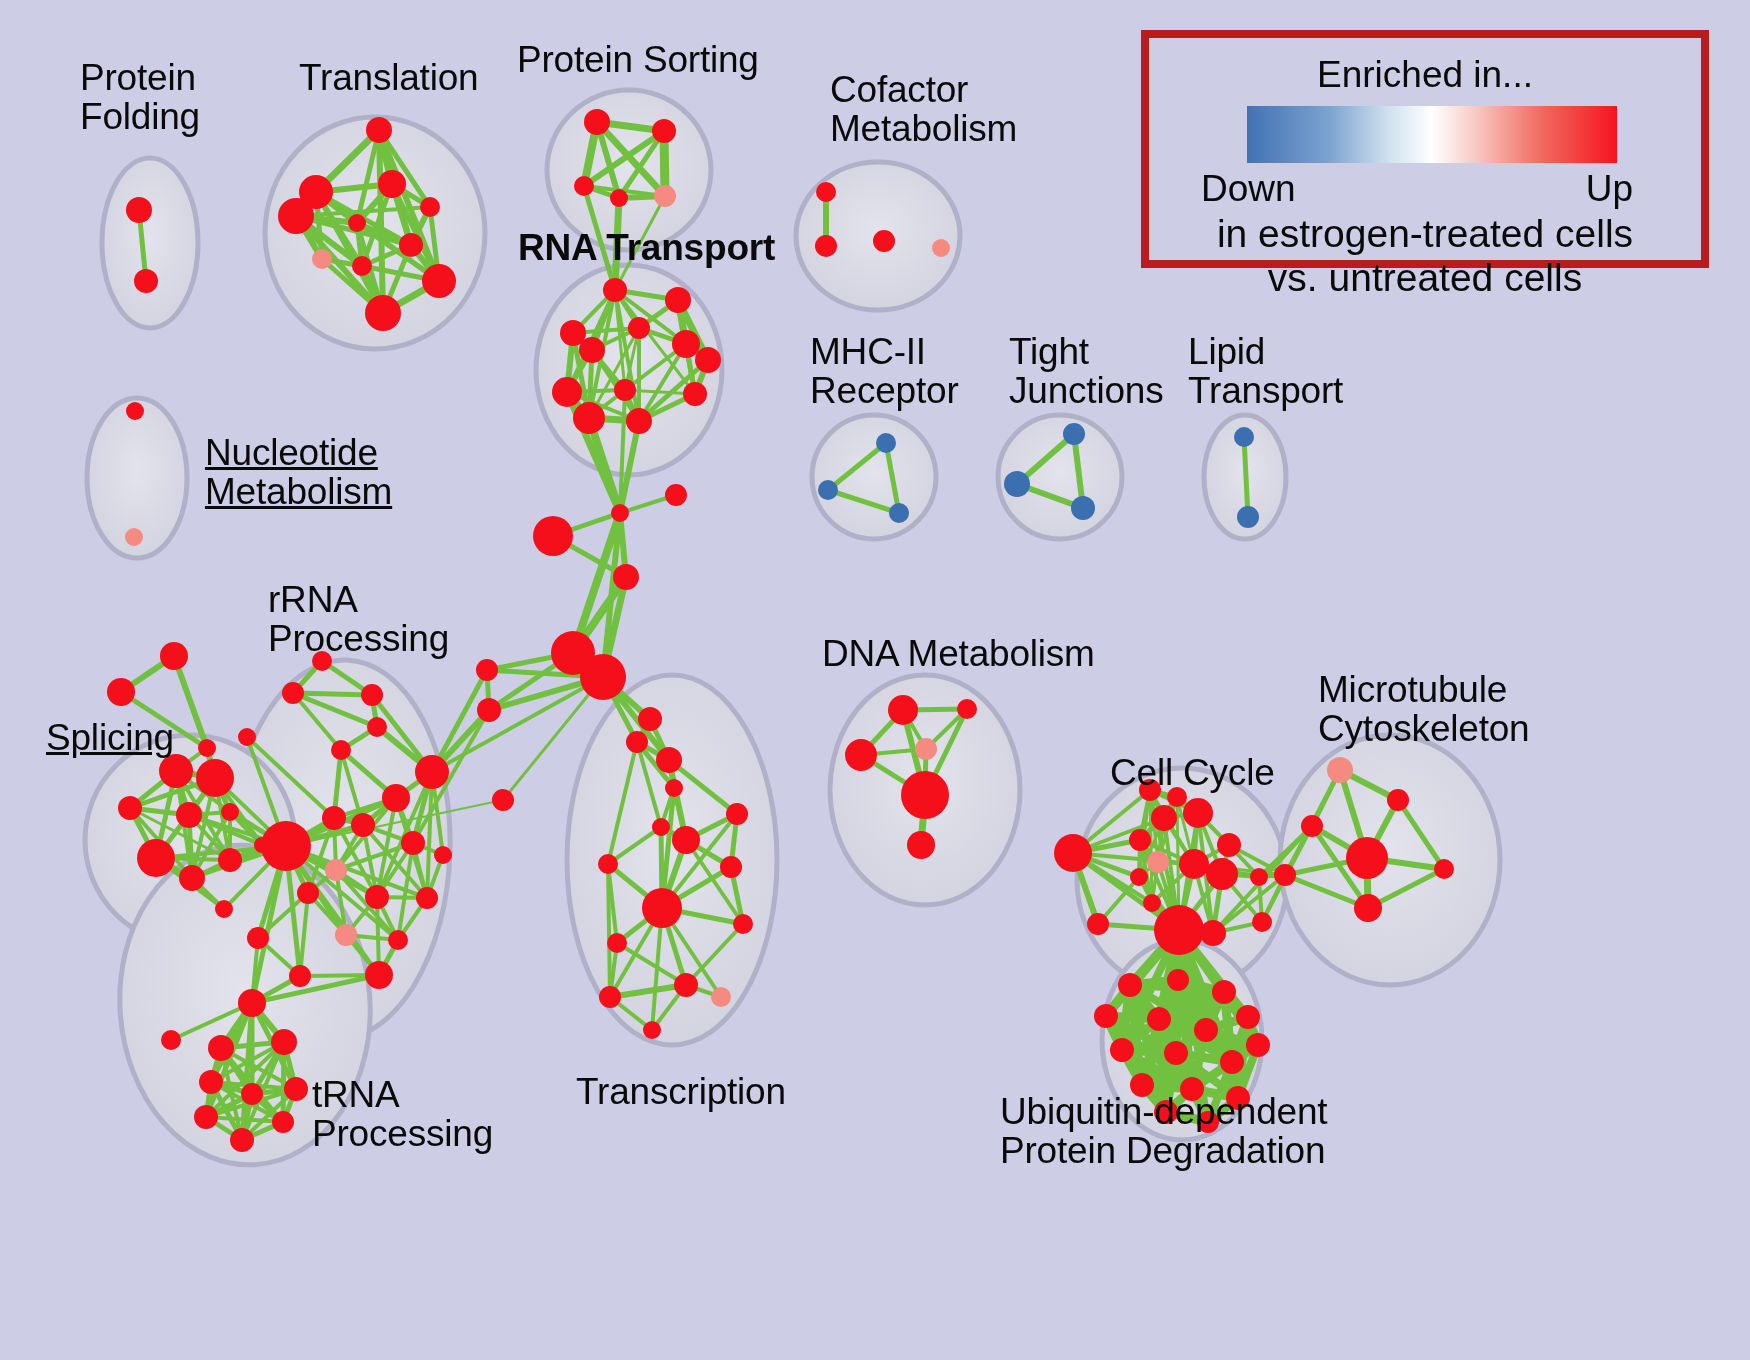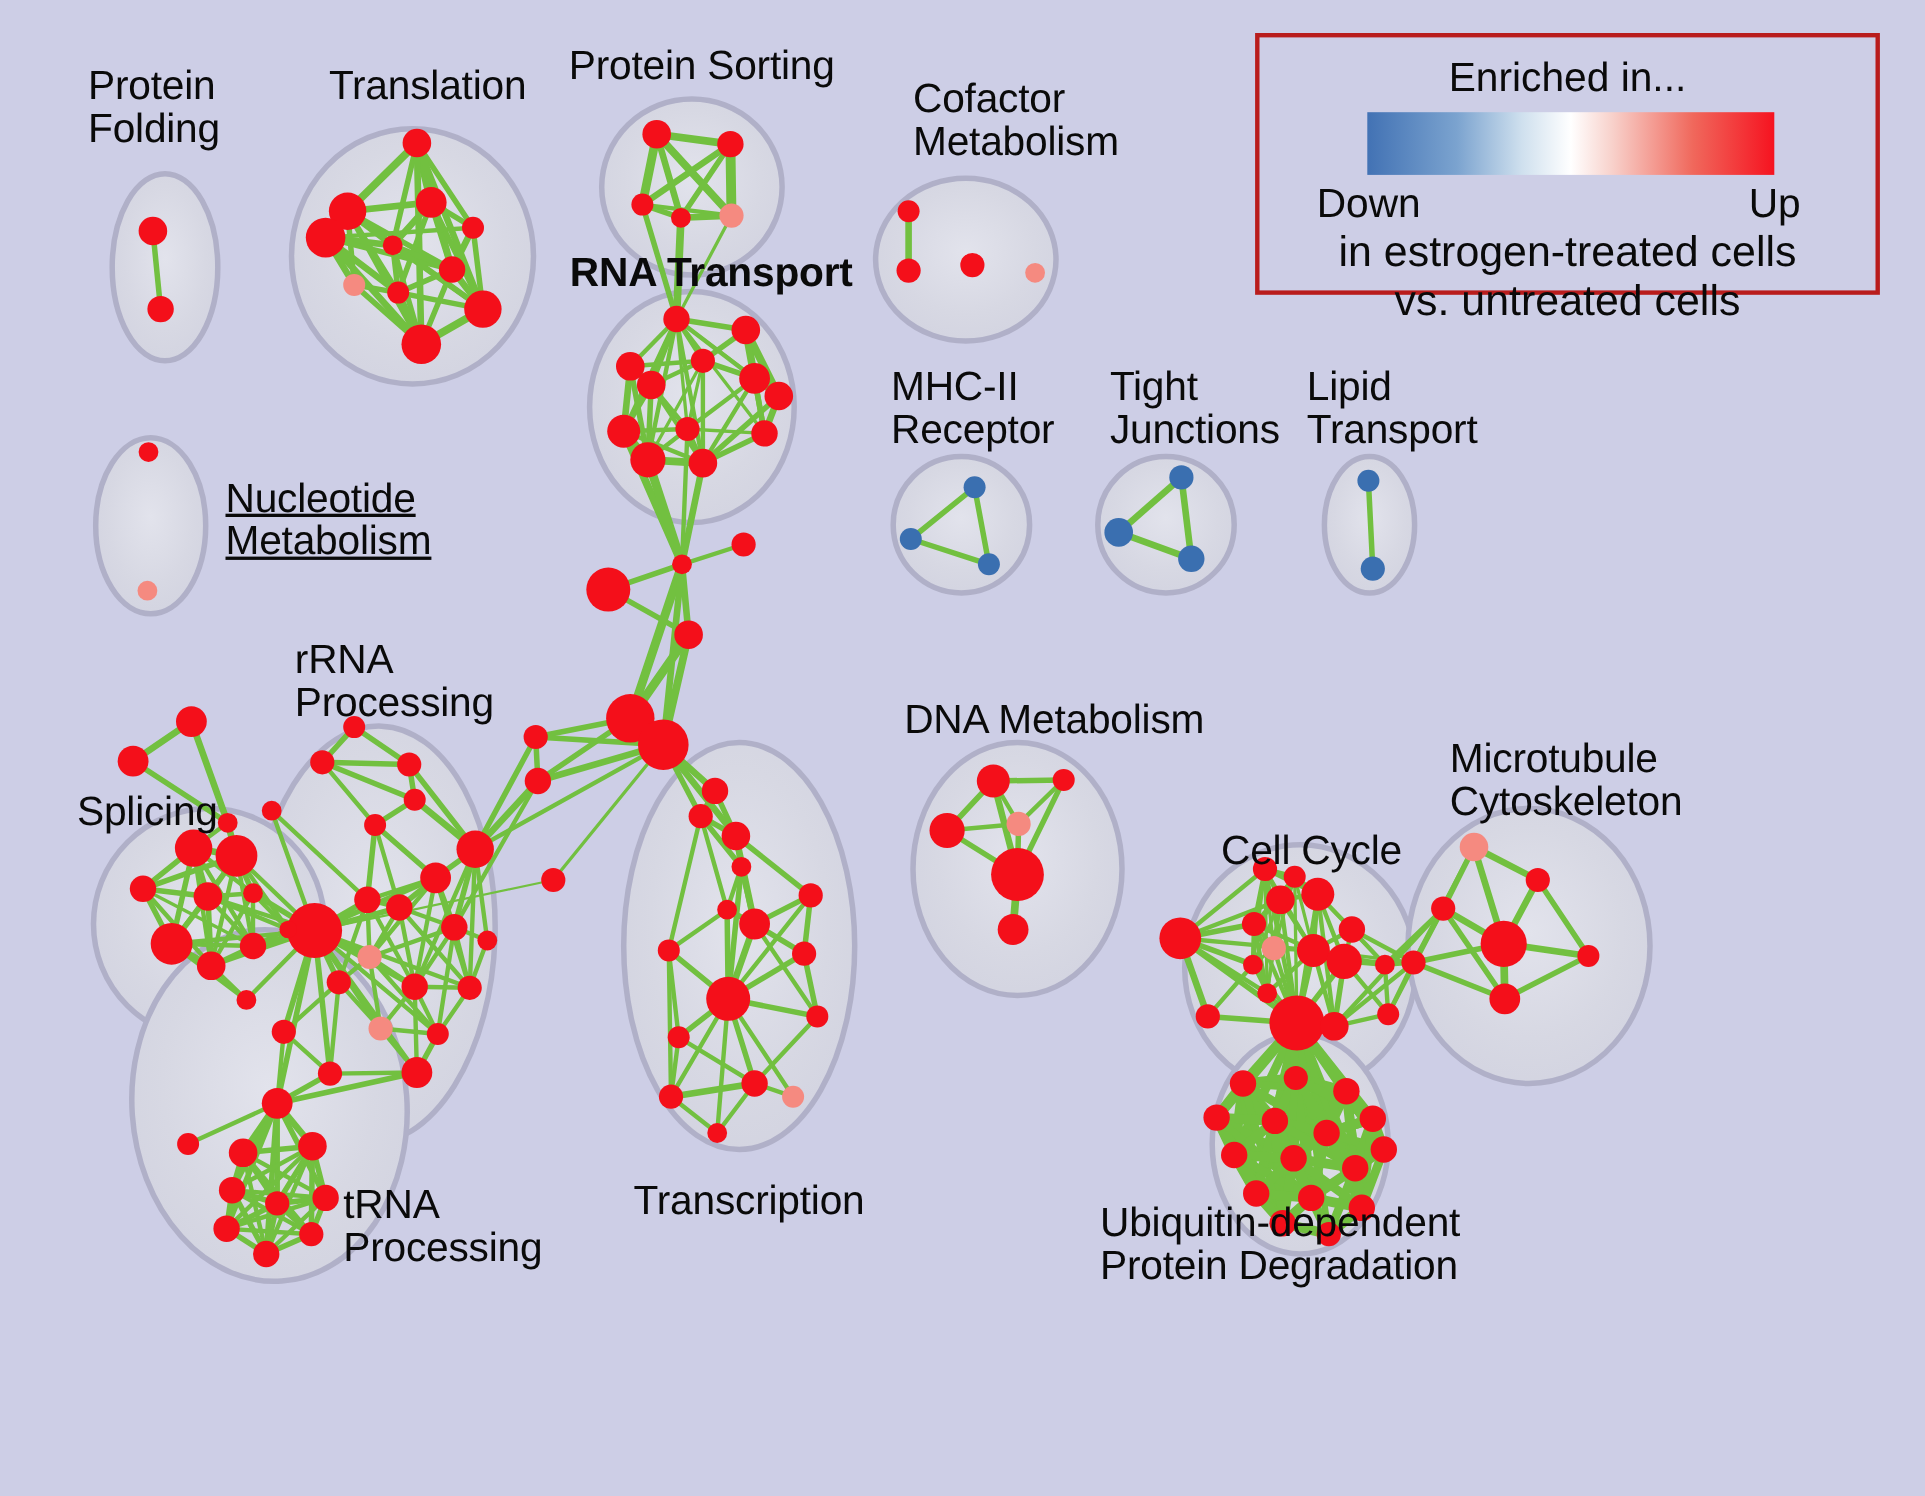--- a/index.html
+++ b/index.html
@@ -16,21 +16,21 @@
     color:#0a0a0a;
     font-size:37px;
     line-height:1.06;
     font-family:"Liberation Sans", sans-serif;
     white-space:pre;
     letter-spacing:-0.2px;
   }
   #legend{
     position:absolute;
     left:1141px;top:30px;width:568px;height:238px;
-    border:4px solid #b91c1c;
+    border:8px solid #b91c1c;
     background:#cdcee6;
     box-sizing:border-box;
   }
   #legend .lg-title{
     position:absolute;left:0;right:0;top:16px;
     text-align:center;font-size:37px;color:#0a0a0a;
   }
   #legend .lg-bar{
     position:absolute;left:98px;top:68px;width:370px;height:57px;
     background:linear-gradient(to right,#4272b4 0%,#7ba3cf 22%,#cfe0ee 38%,#ffffff 50%,#f8d2cc 60%,#f0685c 80%,#f61320 100%);
@@ -758,21 +758,21 @@
       <div class="cl-label" style="left: 205px; top: 433px; text-decoration: underline;">Nucleotide
 Metabolism</div>
       <div class="cl-label" style="left: 810px; top: 332px;">MHC-II
 Receptor</div>
       <div class="cl-label" style="left: 1009px; top: 332px;">Tight
 Junctions</div>
       <div class="cl-label" style="left: 1188px; top: 332px;">Lipid
 Transport</div>
       <div class="cl-label" style="left: 268px; top: 580px;">rRNA
 Processing</div>
-      <div class="cl-label" style="left: 70px; top: 718px;">Splicing</div>
+      <div class="cl-label" style="left: 46px; top: 718px; text-decoration: underline;">Splicing</div>
       <div class="cl-label" style="left: 312px; top: 1075px;">tRNA
 Processing</div>
       <div class="cl-label" style="left: 576px; top: 1072px;">Transcription</div>
       <div class="cl-label" style="left: 822px; top: 634px;">DNA Metabolism</div>
       <div class="cl-label" style="left: 1110px; top: 753px;">Cell Cycle</div>
       <div class="cl-label" style="left: 1318px; top: 670px;">Microtubule
 Cytoskeleton</div>
       <div class="cl-label" style="left: 1000px; top: 1092px;">Ubiquitin-dependent
 Protein Degradation</div>
     </div>

